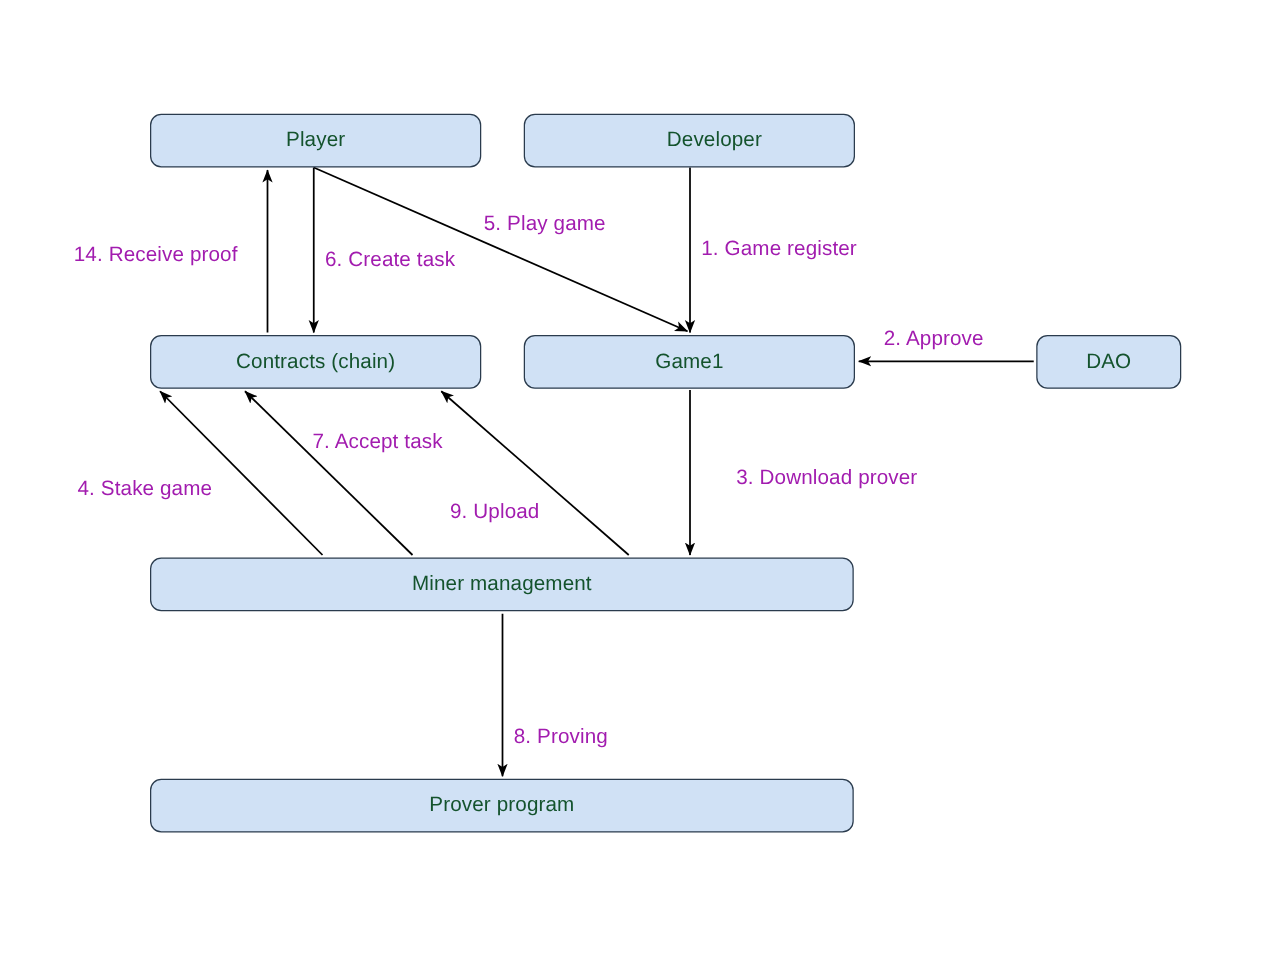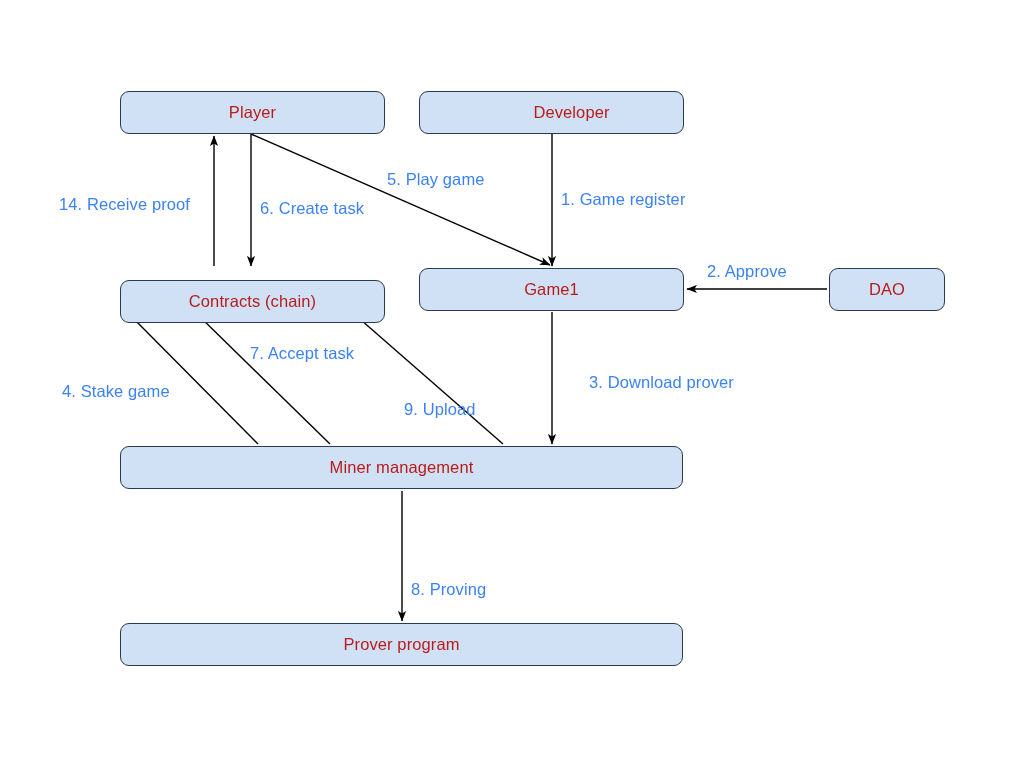--- a/index.html
+++ b/index.html
@@ -25,29 +25,29 @@
   }
   .node {
     position: absolute;
     box-sizing: border-box;
     background: #d0e1f5;
     border: 1.2px solid #2a3b4d;
     border-radius: 9px;
     display: flex;
     align-items: center;
     justify-content: center;
-    color: #b91c1c;
+    color: #14532d;
     font-size: 16.5px;
     font-family: "Liberation Sans", sans-serif;
     letter-spacing: 0.1px;
     z-index: 2;
   }
   .edge-label {
     position: absolute;
-    color: #3b82f6;
+    color: #a21caf;
     font-size: 16.5px;
     font-family: "Liberation Sans", sans-serif;
     white-space: nowrap;
     background: transparent;
     z-index: 3;
     letter-spacing: 0.1px;
   }
 </style>
 </head>
 <body>
@@ -74,21 +74,21 @@
       </g>
   </svg>
 
   <div id="nodes-layer">
       <div class="node" style="left: 120px; top: 91px; width: 265px; height: 43px; background: rgb(208, 225, 245); border-color: rgb(42, 59, 77);">
         <span>Player</span>
       </div>
       <div class="node" style="left: 419px; top: 91px; width: 265px; height: 43px; background: rgb(208, 225, 245); border-color: rgb(42, 59, 77); padding-left: 40px;">
         <span>Developer</span>
       </div>
-      <div class="node" style="left: 120px; top: 280px; width: 265px; height: 43px; background: rgb(208, 225, 245); border-color: rgb(42, 59, 77);">
+      <div class="node" style="left: 120px; top: 268px; width: 265px; height: 43px; background: rgb(208, 225, 245); border-color: rgb(42, 59, 77);">
         <span>Contracts (chain)</span>
       </div>
       <div class="node" style="left: 419px; top: 268px; width: 265px; height: 43px; background: rgb(208, 225, 245); border-color: rgb(42, 59, 77);">
         <span>Game1</span>
       </div>
       <div class="node" style="left: 829px; top: 268px; width: 116px; height: 43px; background: rgb(208, 225, 245); border-color: rgb(42, 59, 77);">
         <span>DAO</span>
       </div>
       <div class="node" style="left: 120px; top: 446px; width: 563px; height: 43px; background: rgb(208, 225, 245); border-color: rgb(42, 59, 77);">
         <span>Miner management</span>
@@ -100,17 +100,17 @@
 
   <div id="labels-layer">
       <div class="edge-label" style="left: 561px; top: 190px;">1. Game register</div>
       <div class="edge-label" style="left: 707px; top: 262px;">2. Approve</div>
       <div class="edge-label" style="left: 561px; top: 373px; margin-left: 28px;">3. Download prover</div>
       <div class="edge-label" style="left: 62px; top: 382px;">4. Stake game</div>
       <div class="edge-label" style="left: 387px; top: 170px;">5. Play game</div>
       <div class="edge-label" style="left: 260px; top: 199px;">6. Create task</div>
       <div class="edge-label" style="left: 250px; top: 344px;">7. Accept task</div>
       <div class="edge-label" style="left: 411px; top: 536px; margin-top: 44px;">8. Proving</div>
-      <div class="edge-label" style="left: 360px; top: 400px; margin-left: 44px;">9. Upload</div>
+      <div class="edge-label" style="left: 360px; top: 400px;">9. Upload</div>
       <div class="edge-label" style="left: 59px; top: 195px;">14. Receive proof</div>
     </div>
 
 </div>
 
 </body></html>

